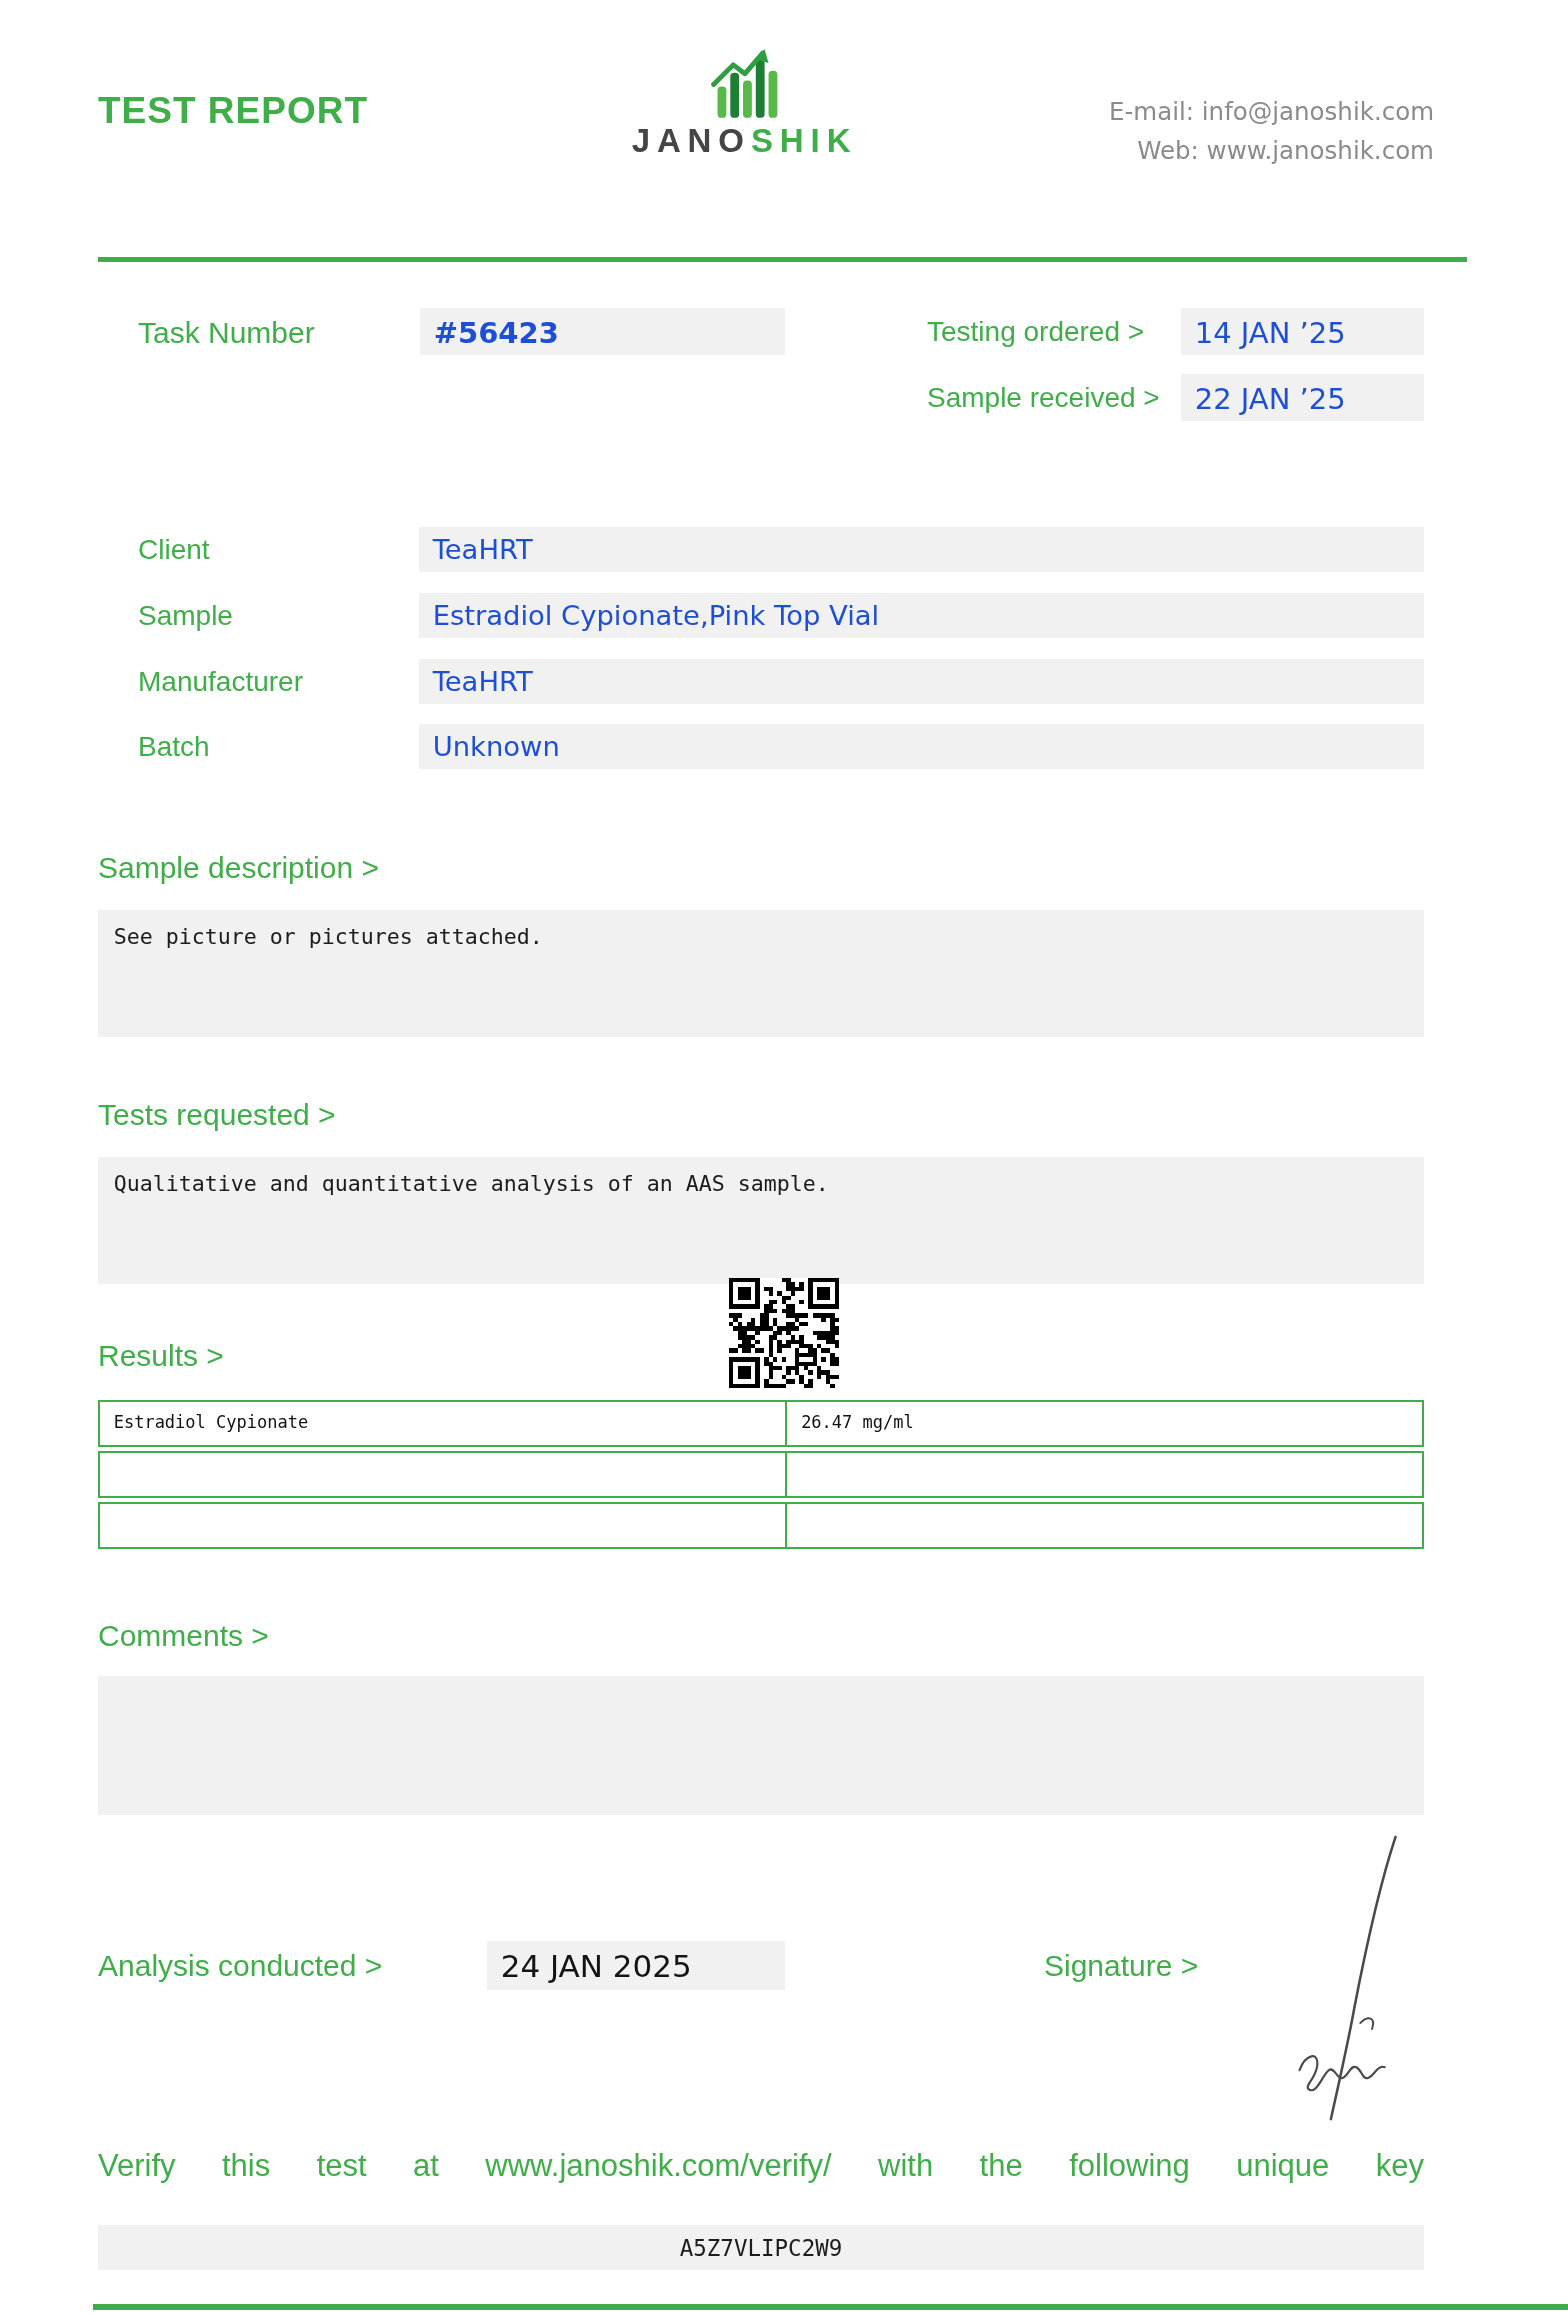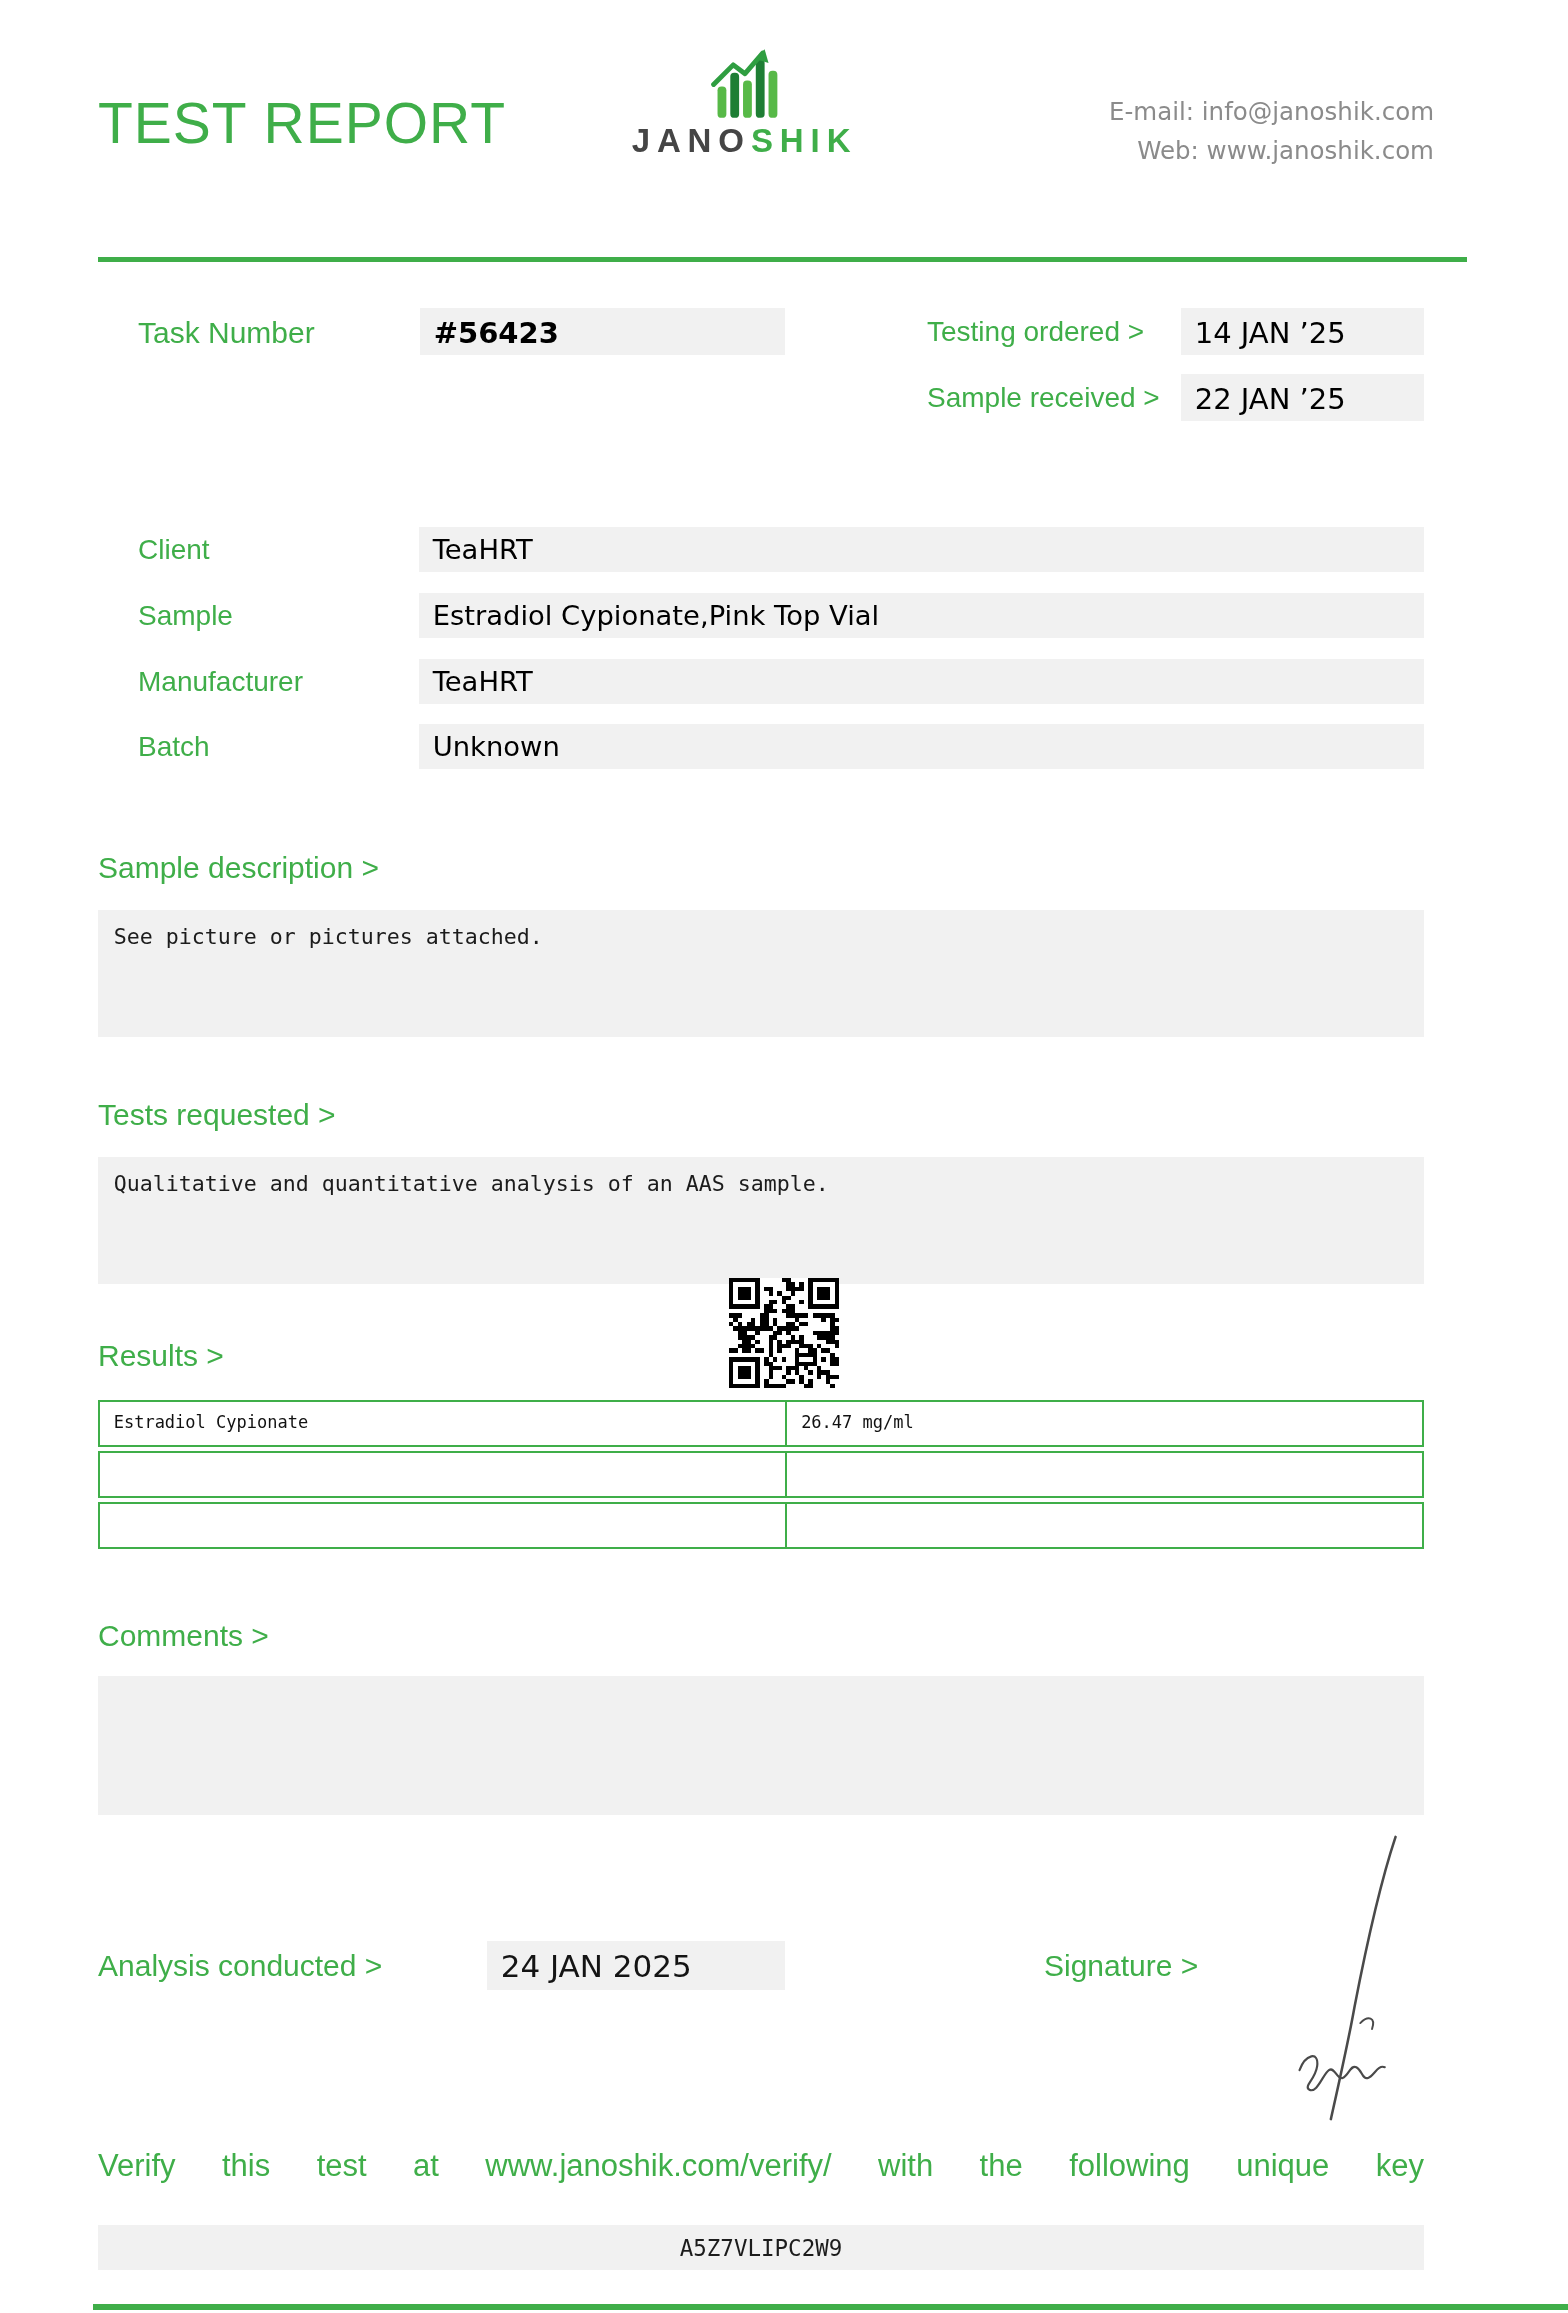--- a/index.html
+++ b/index.html
@@ -14,25 +14,25 @@
   .page{
     position:relative;
     width:1568px;height:2313px;
     background:#fff;
     font-family:"Liberation Sans",sans-serif;
     color:var(--ink);
     overflow:hidden;
   }
   .green-label{color:var(--green);font-size:28px;font-weight:400;margin-left:40px;}
   .box{background:var(--box-gray);}
-  .val{font-family:"DejaVu Sans",sans-serif;font-size:27.4px;color:#000000;}
+  .val{font-family:"DejaVu Sans",sans-serif;font-size:27.4px;color:#1d4ed8;}
   .mono{font-family:"DejaVu Sans Mono",monospace;font-size:21.6px;color:#1c1c1c;}
 
   
-  .page-title{position:absolute;left:98px;top:90px;font-size:57px;letter-spacing:1px;color:var(--green);font-weight:400;}
+  .page-title{position:absolute;left:98px;top:90px;font-size:37px;letter-spacing:1px;color:var(--green);font-weight:700;}
   .logo{position:absolute;left:617px;top:47px;width:255px;text-align:center;}
   .logo-icon{display:block;margin:0 auto 2px auto;}
   .logo-text{font-size:33px;font-weight:700;letter-spacing:6.9px;font-family:"Liberation Sans",sans-serif;}
   .logo-jano{color:#454545;}
   .logo-shik{color:var(--green);}
   .contact{position:absolute;right:134px;top:92px;text-align:right;font-size:24.5px;line-height:39px;color:var(--muted-text);font-family:"DejaVu Sans",sans-serif;}
   .divider{position:absolute;left:98px;right:101px;top:257px;height:4.9px;background:var(--green);}
 
   
   .task-label{position:absolute;left:98px;top:316px;font-size:30px;}

